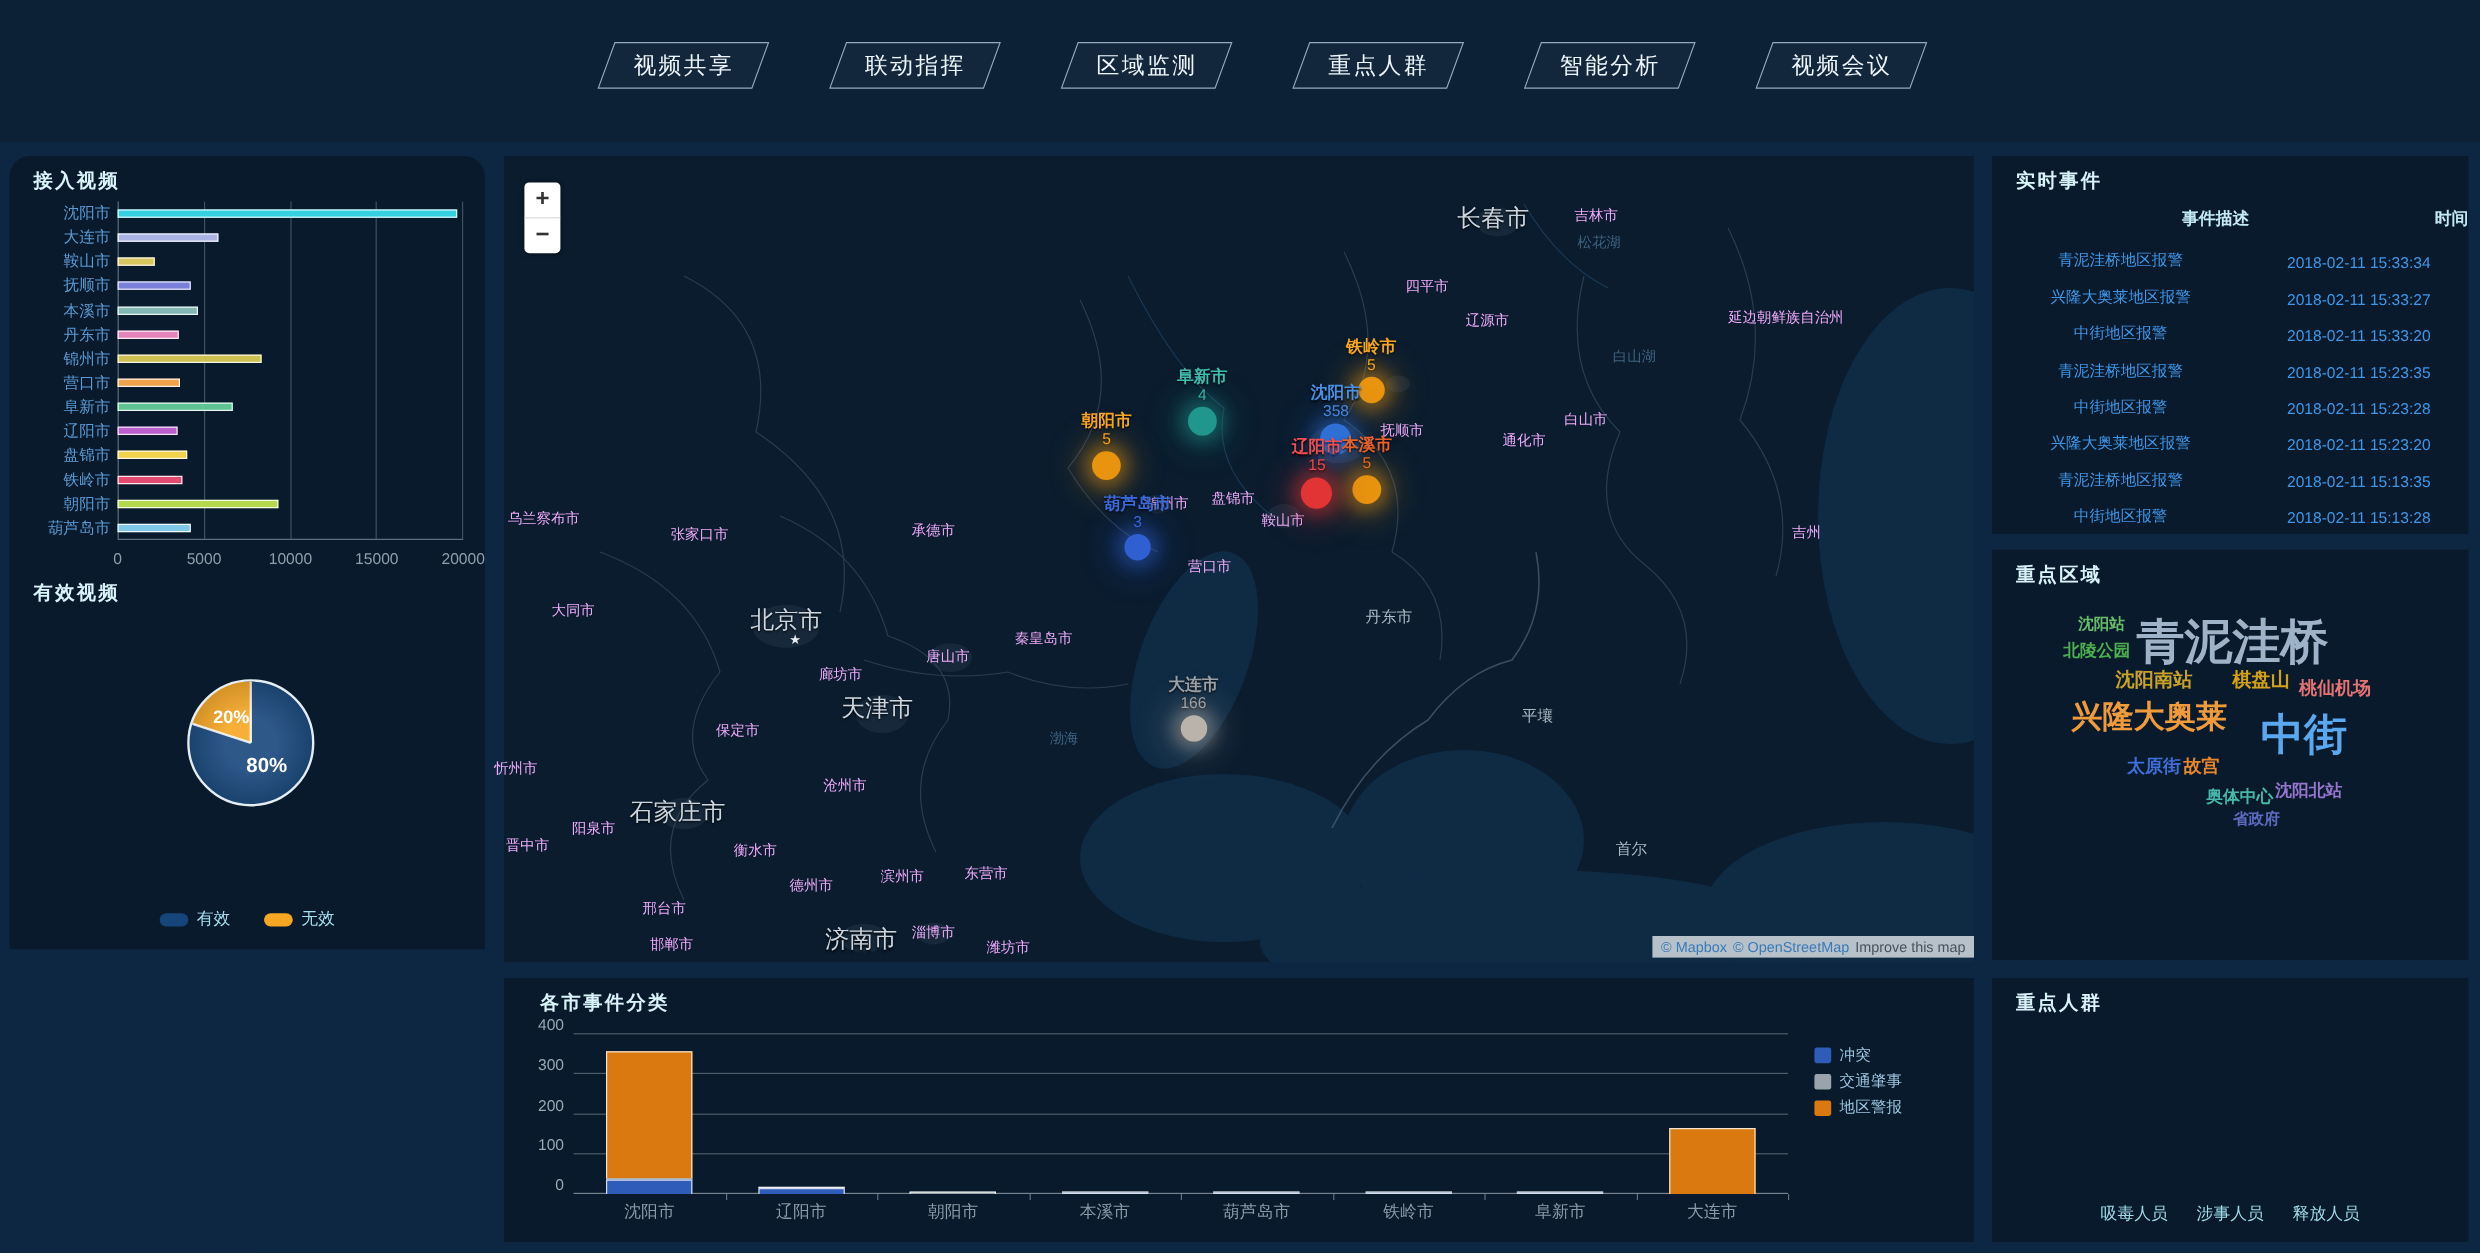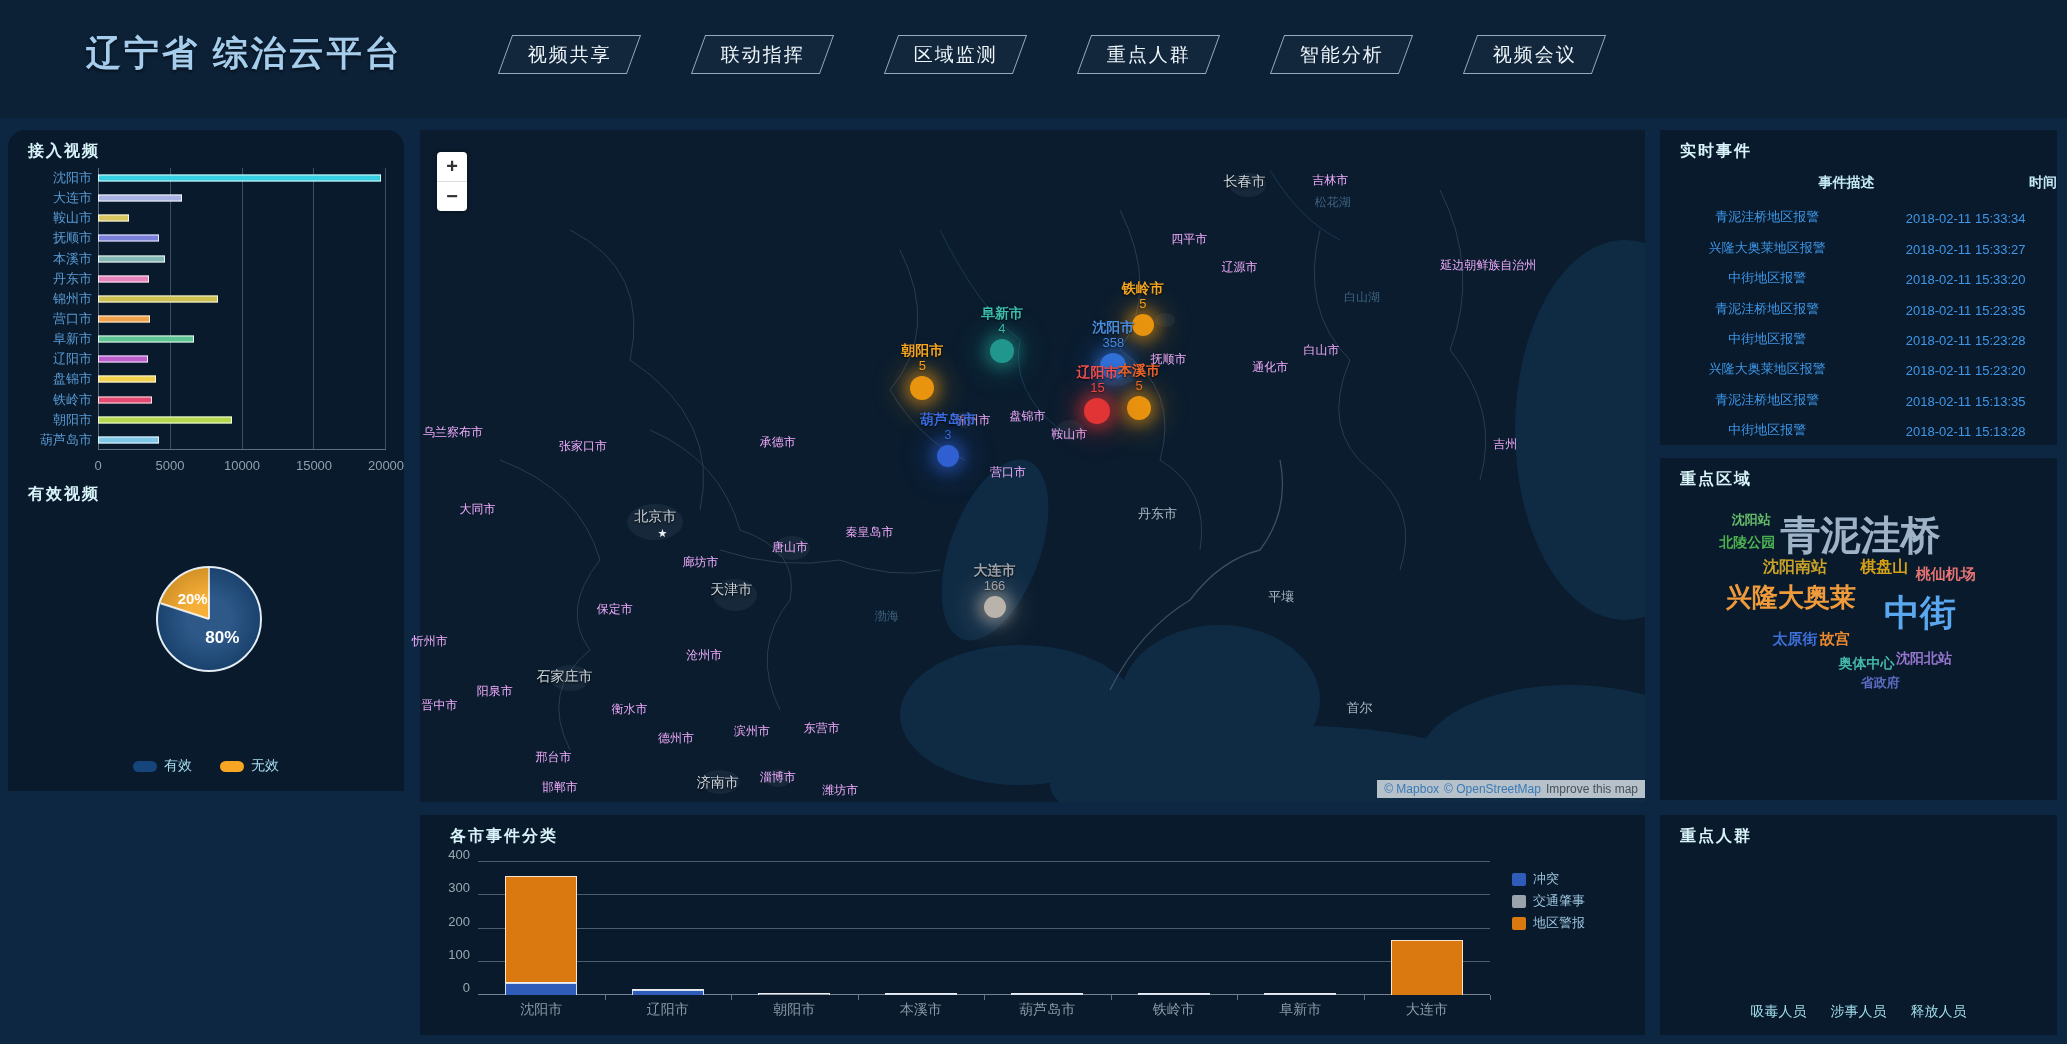--- a/index.html
+++ b/index.html
@@ -56,21 +56,21 @@
   .legend-item{display:flex;align-items:center;gap:7px;cursor:pointer;}
   .legend-swatch{width:24px;height:11px;border-radius:6px;}
   .legend-text{color:#a7dff0;font-size:14px;}
   .text-legend{position:absolute;bottom:14px;left:0;width:100%;display:flex;
                justify-content:center;gap:24px;}
   .text-legend span{color:#9fdbe8;font-size:14px;cursor:pointer;}
   
   .map-svg{position:absolute;inset:0;}
   .map-label{position:absolute;transform:translate(-50%,-50%);color:#f0abfc;font-size:12px;
              white-space:nowrap;z-index:2;}
-  .map-label.big{color:#cdd6de;font-size:14px;text-shadow:0 1px 2px #000;}
+  .map-label.big{color:#cdd6de;font-size:20px;text-shadow:0 1px 2px #000;}
   .map-label.med{color:#aeb9c4;font-size:13px;}
   .map-label.water{color:#3f6380;font-size:12px;}
   .map-label.star{color:#e8eef3;font-size:11px;}
   .marker{position:absolute;z-index:6;width:0;height:0;}
   .marker-circle{position:absolute;border-radius:50%;}
   .marker-info{position:absolute;left:-70px;width:140px;text-align:center;line-height:15px;}
   .marker-name{font-size:14px;font-weight:bold;text-shadow:0 1px 2px #000;}
   .marker-value{font-size:13px;text-shadow:0 1px 2px #000;}
   .zoom-ctl{position:absolute;left:17px;top:22px;width:30px;background:#fff;border-radius:4px;
             box-shadow:0 0 4px rgba(0,0,0,.45);overflow:hidden;z-index:8;}
@@ -109,21 +109,20 @@
   .cloud{position:absolute;inset:0;}
   .cloud span{position:absolute;transform:translate(-50%,-50%);font-weight:bold;
               white-space:nowrap;cursor:pointer;}
 </style>
 </head>
 <body>
 
 <div class="page">
 
   <div class="header">
-    <div class="app-title">辽宁省 综治云平台</div>
     <div class="nav">
         <div class="nav-btn">
           <span>视频共享</span>
         </div>
         <div class="nav-btn">
           <span>联动指挥</span>
         </div>
         <div class="nav-btn">
           <span>区域监测</span>
         </div>

